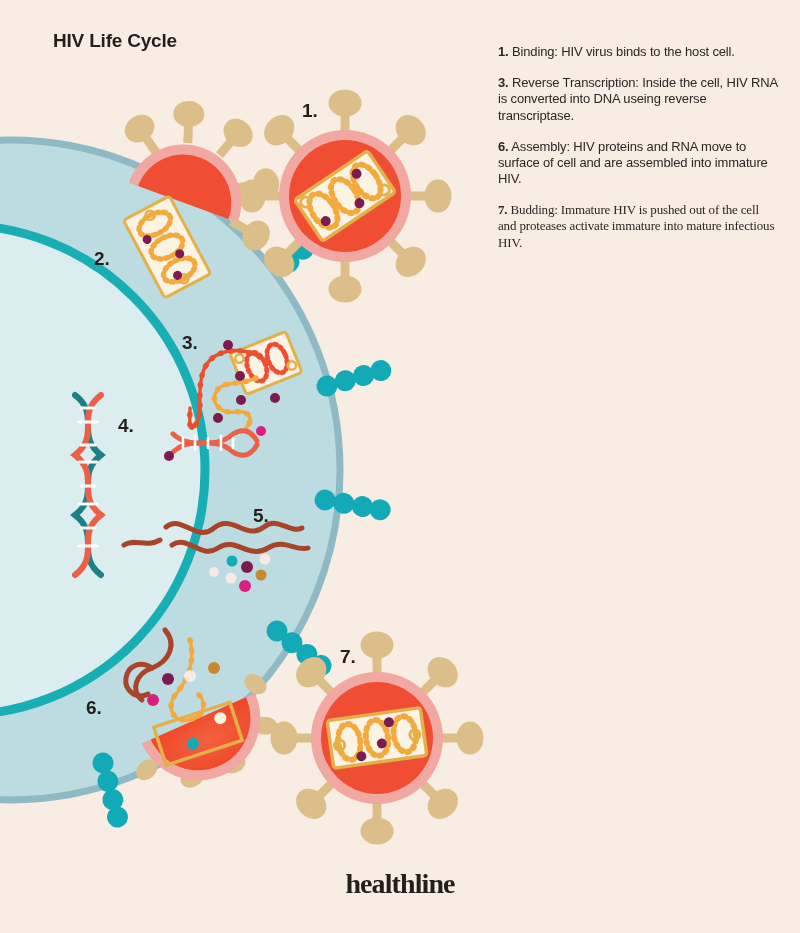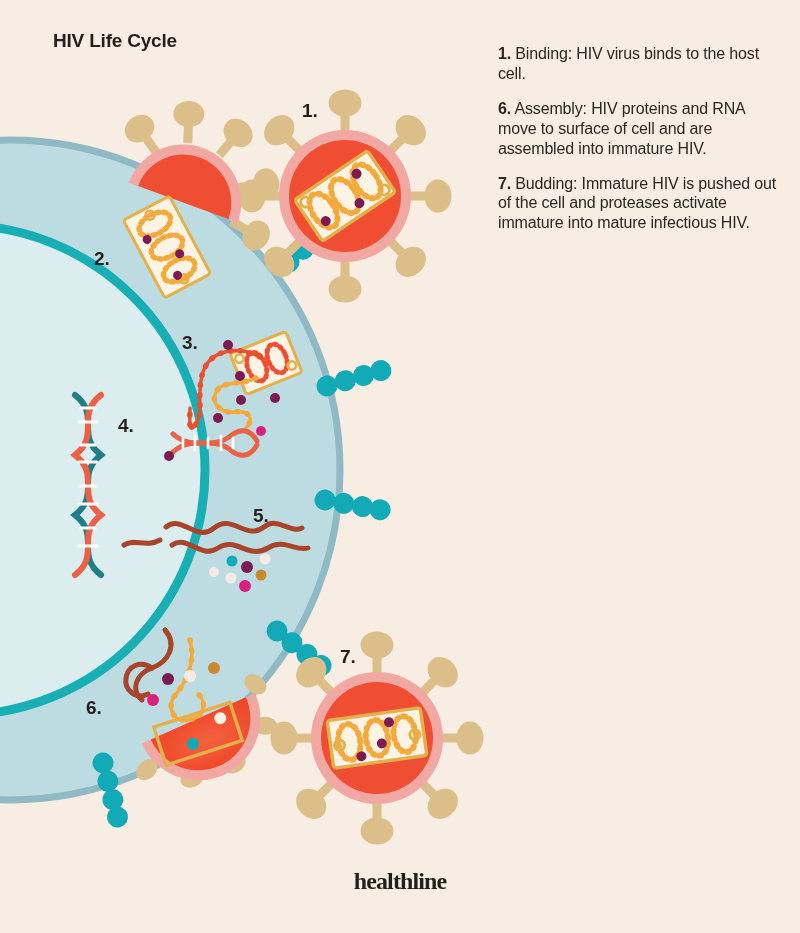--- a/index.html
+++ b/index.html
@@ -27,38 +27,38 @@
     position:absolute;
     left:0; top:0;
     width:800px;height:933px;
   }
   #steps{
     position:absolute;
     left:498px; top:44px;
     width:280px;
   }
   .step{
-    font-size:16px;
+    font-size:13px;
     line-height:1.245;
     color:#2B2724;
     margin-bottom:15px;
     letter-spacing:-0.15px;
   }
-  .step:last-child{margin-bottom:0;}
+  .step:last-child{margin-bottom:0;font-family:Liberation Serif, serif;}
   .step-num{font-weight:bold;}
   #logo{
     position:absolute;
     left:0; top:868px;
     width:800px;
     text-align:center;
   }
   #logo .mark{
     font-family:"Liberation Serif", serif;
     font-weight:bold;
-    font-size:24px;
+    font-size:28px;
     color:#231F1C;
     letter-spacing:-0.9px;
     margin-top:24px;
   }
   .fignum{
     font-size:19px;
     font-weight:bold;
     fill:#231F1C;
     font-family:"Liberation Sans", sans-serif;
   }
@@ -382,20 +382,24 @@
     <text class="fignum" x="86" y="714">6.</text>
     <text class="fignum" x="340" y="663">7.</text>
   </svg>
 
   <div id="steps">
     <div class="step">
       <span class="step-num">1.</span>
       <span>Binding: HIV virus binds to the host cell.</span>
     </div>
     <div class="step">
+      <span class="step-num">3.</span>
+      <span>Reverse Transcription: Inside the cell, HIV RNA is converted into DNA useing reverse transcriptase.</span>
+    </div>
+    <div class="step">
       <span class="step-num">6.</span>
       <span>Assembly: HIV proteins and RNA move to surface of cell and are assembled into immature HIV.</span>
     </div>
     <div class="step">
       <span class="step-num">7.</span>
       <span>Budding: Immature HIV is pushed out of the cell and proteases activate immature into mature infectious HIV.</span>
     </div>
   </div>
 
   <div id="logo">

